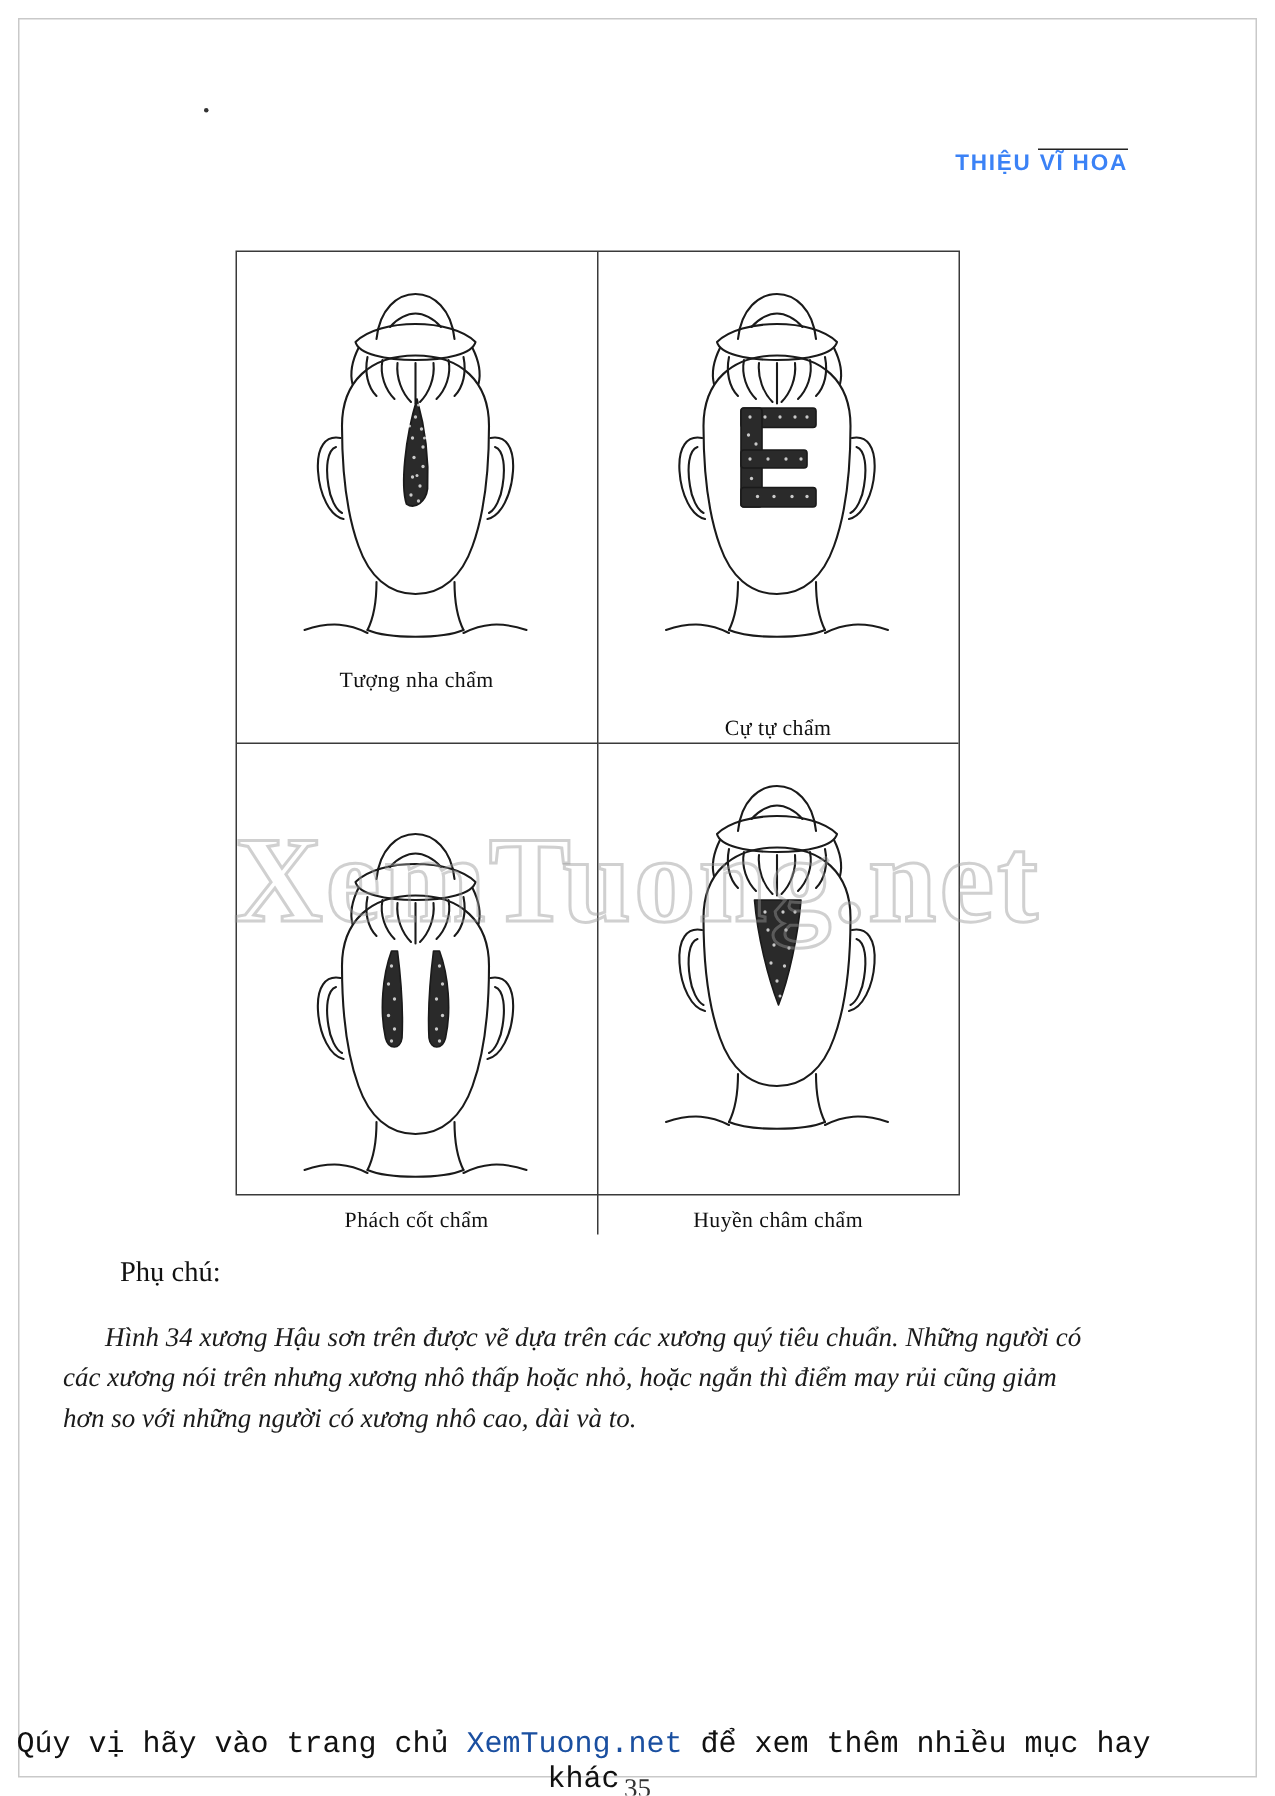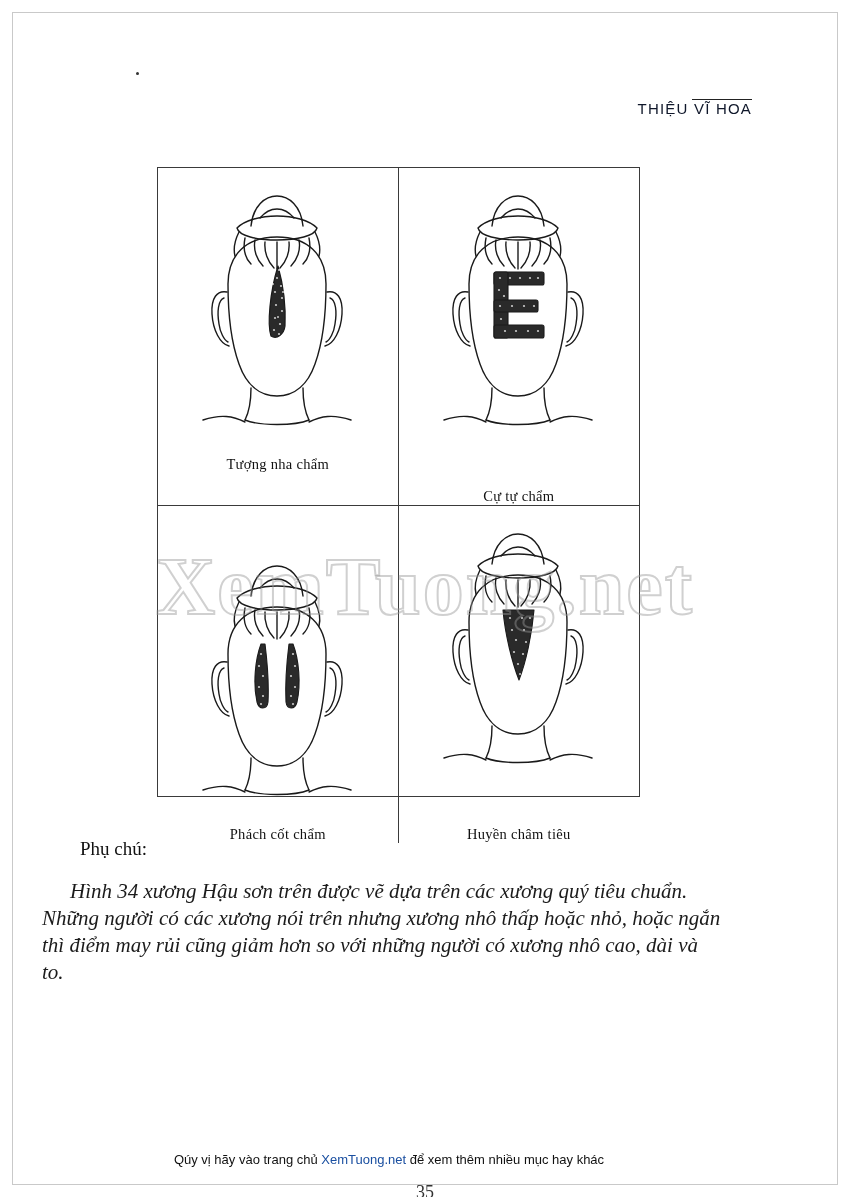--- a/index.html
+++ b/index.html
@@ -48,24 +48,24 @@
   .header-rule {
     position: absolute;
     right: 98px;
     top: 99px;
     width: 60px;
     height: 0;
     border-top: 1px solid #222;
   }
   .header-title {
     font-family: "Liberation Sans", sans-serif;
-    font-weight: normal;
+    font-weight: bold;
     font-size: 15px;
     letter-spacing: 1.2px;
-    color: #0f172a;
+    color: #3b82f6;
   }
 
   
   .figure-box {
     position: absolute;
     left: 157px;
     top: 167px;
     width: 483px;
     height: 630px;
     border: 1px solid #3a3a3a;
@@ -87,21 +87,21 @@
   }
   .cell.c2, .cell.c4 { border-right: none; gap: 32px; }
   .cell.c3, .cell.c4 { border-bottom: none; justify-content: flex-end; }
 
   .head-svg { display: block; }
 
   .cell-caption {
     font-family: "Liberation Serif", serif;
     font-size: 14.5px;
     color: #111;
-    margin-top: 12px;
+    margin-top: 2px;
     text-align: center;
     letter-spacing: 0.3px;
   }
 
   
   .watermark {
     position: absolute;
     left: 0;
     top: 540px;
     width: 850px;
@@ -128,36 +128,36 @@
     font-size: 19px;
     color: #111;
   }
   .note-body {
     position: absolute;
     left: 42px;
     top: 878px;
     width: 680px;
     font-family: "Liberation Serif", serif;
     font-style: italic;
-    font-size: 21px;
+    font-size: 18px;
     line-height: 27px;
     color: #1b1b1b;
     text-align: left;
     text-indent: 28px;
   }
 
   
   .footer {
     position: absolute;
     left: 0;
     top: 1152px;
     width: 778px;
     text-align: center;
-    font-family: Liberation Sans, sans-serif;
-    font-size: 13px;
+    font-family: Liberation Mono, monospace;
+    font-size: 20px;
     color: #111;
   }
   .footer .brand { color: #1a4fa0; }
   .page-number {
     position: absolute;
     left: 0;
     top: 1182px;
     width: 850px;
     text-align: center;
     font-family: "Liberation Serif", serif;
@@ -384,21 +384,21 @@
           <circle cx="118" cy="118" r="1.1"></circle>
             <circle cx="110" cy="128" r="1.1"></circle>
           <circle cx="120" cy="130" r="1.1"></circle>
             <circle cx="108" cy="140" r="1.1"></circle>
           <circle cx="117" cy="142" r="1.1"></circle>
             <circle cx="112" cy="152" r="1.1"></circle>
           <circle cx="114" cy="162" r="1"></circle>
         </g>
       </g>
     </svg>
-    <div class="cell-caption">Huyền châm tiêu</div>
+    <div class="cell-caption">Huyền châm chẩm</div>
   </div>
 
 </div>
 
 <div class="watermark">XemTuong.net</div>
 
 <div class="note-title">Phụ chú:</div>
 <div class="note-body">Hình 34 xương Hậu sơn trên được vẽ dựa trên các xương quý tiêu chuẩn. Những người có các xương nói trên nhưng xương nhô thấp hoặc nhỏ, hoặc ngắn thì điểm may rủi cũng giảm hơn so với những người có xương nhô cao, dài và to.</div>
 
 <div class="footer">

